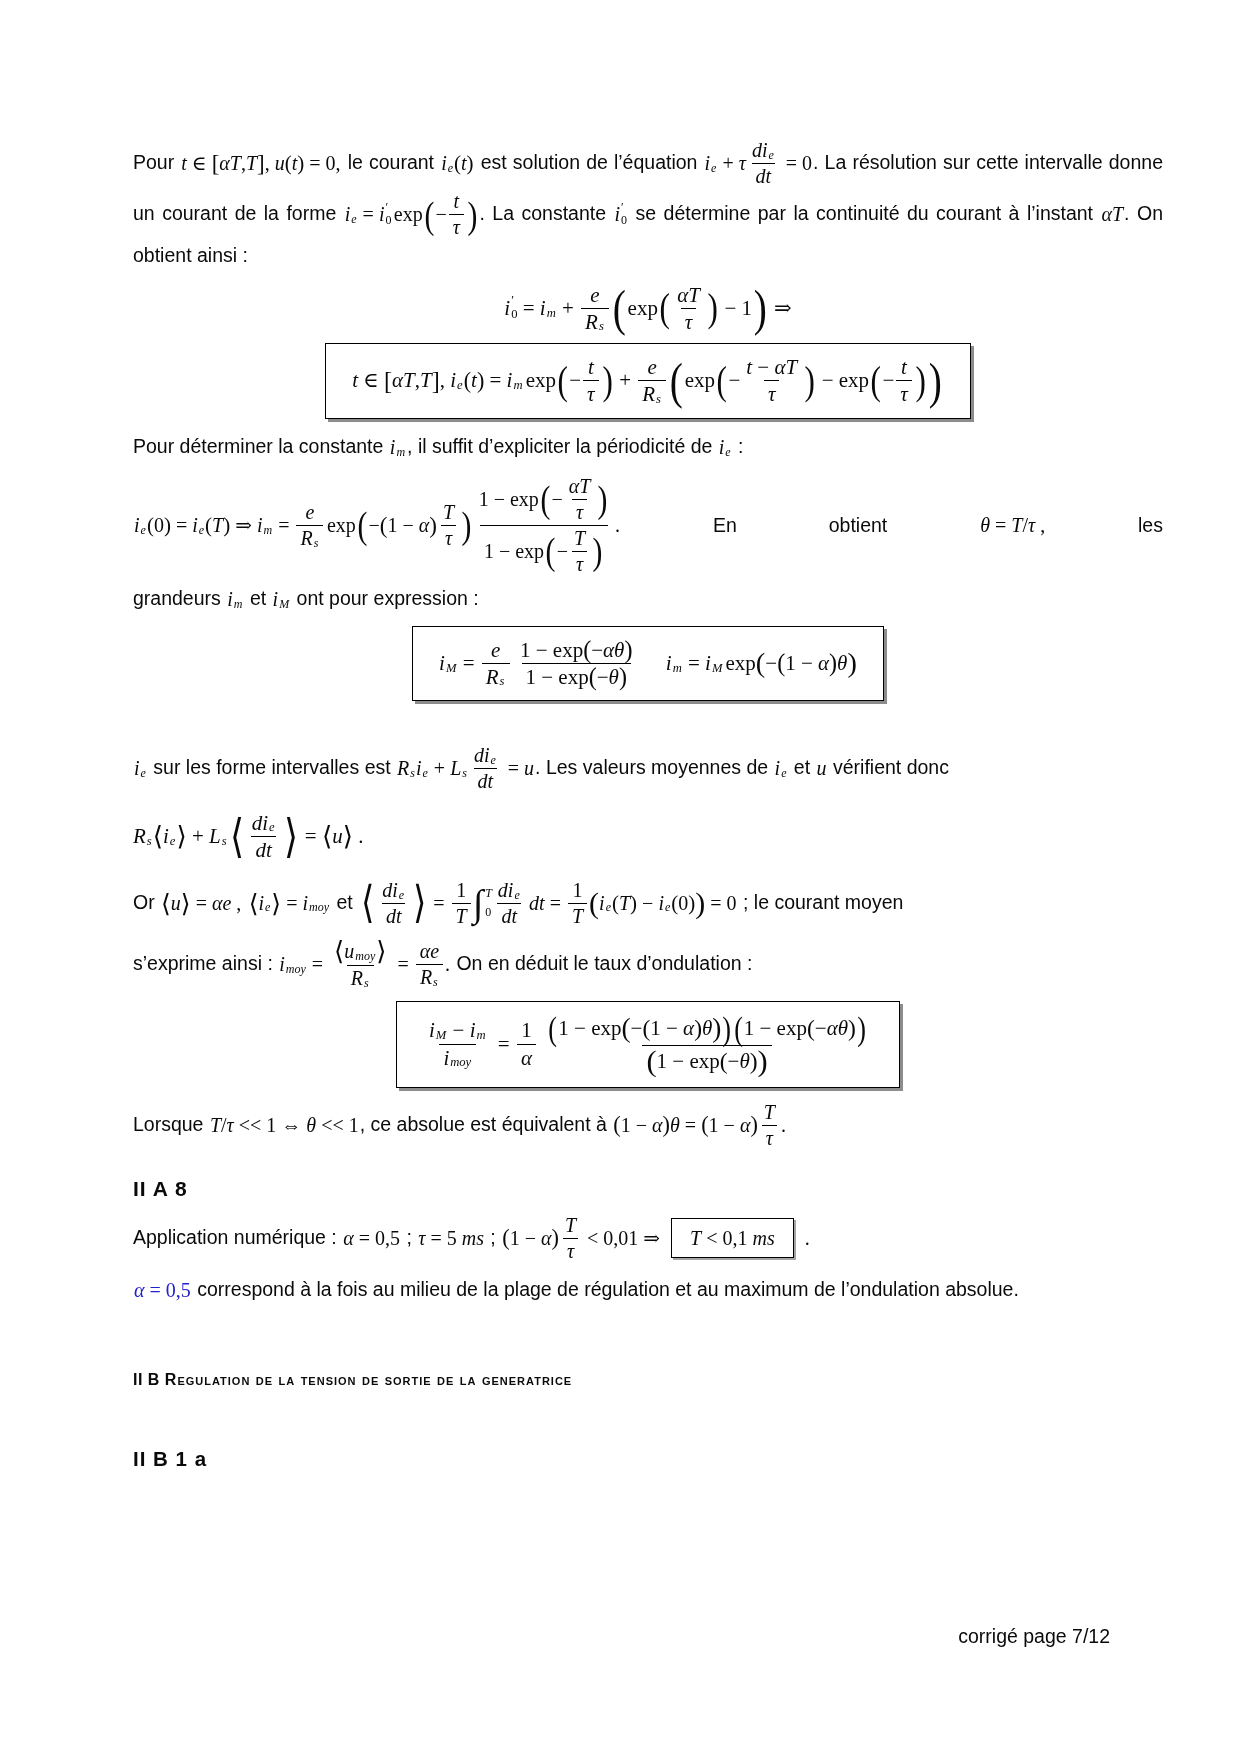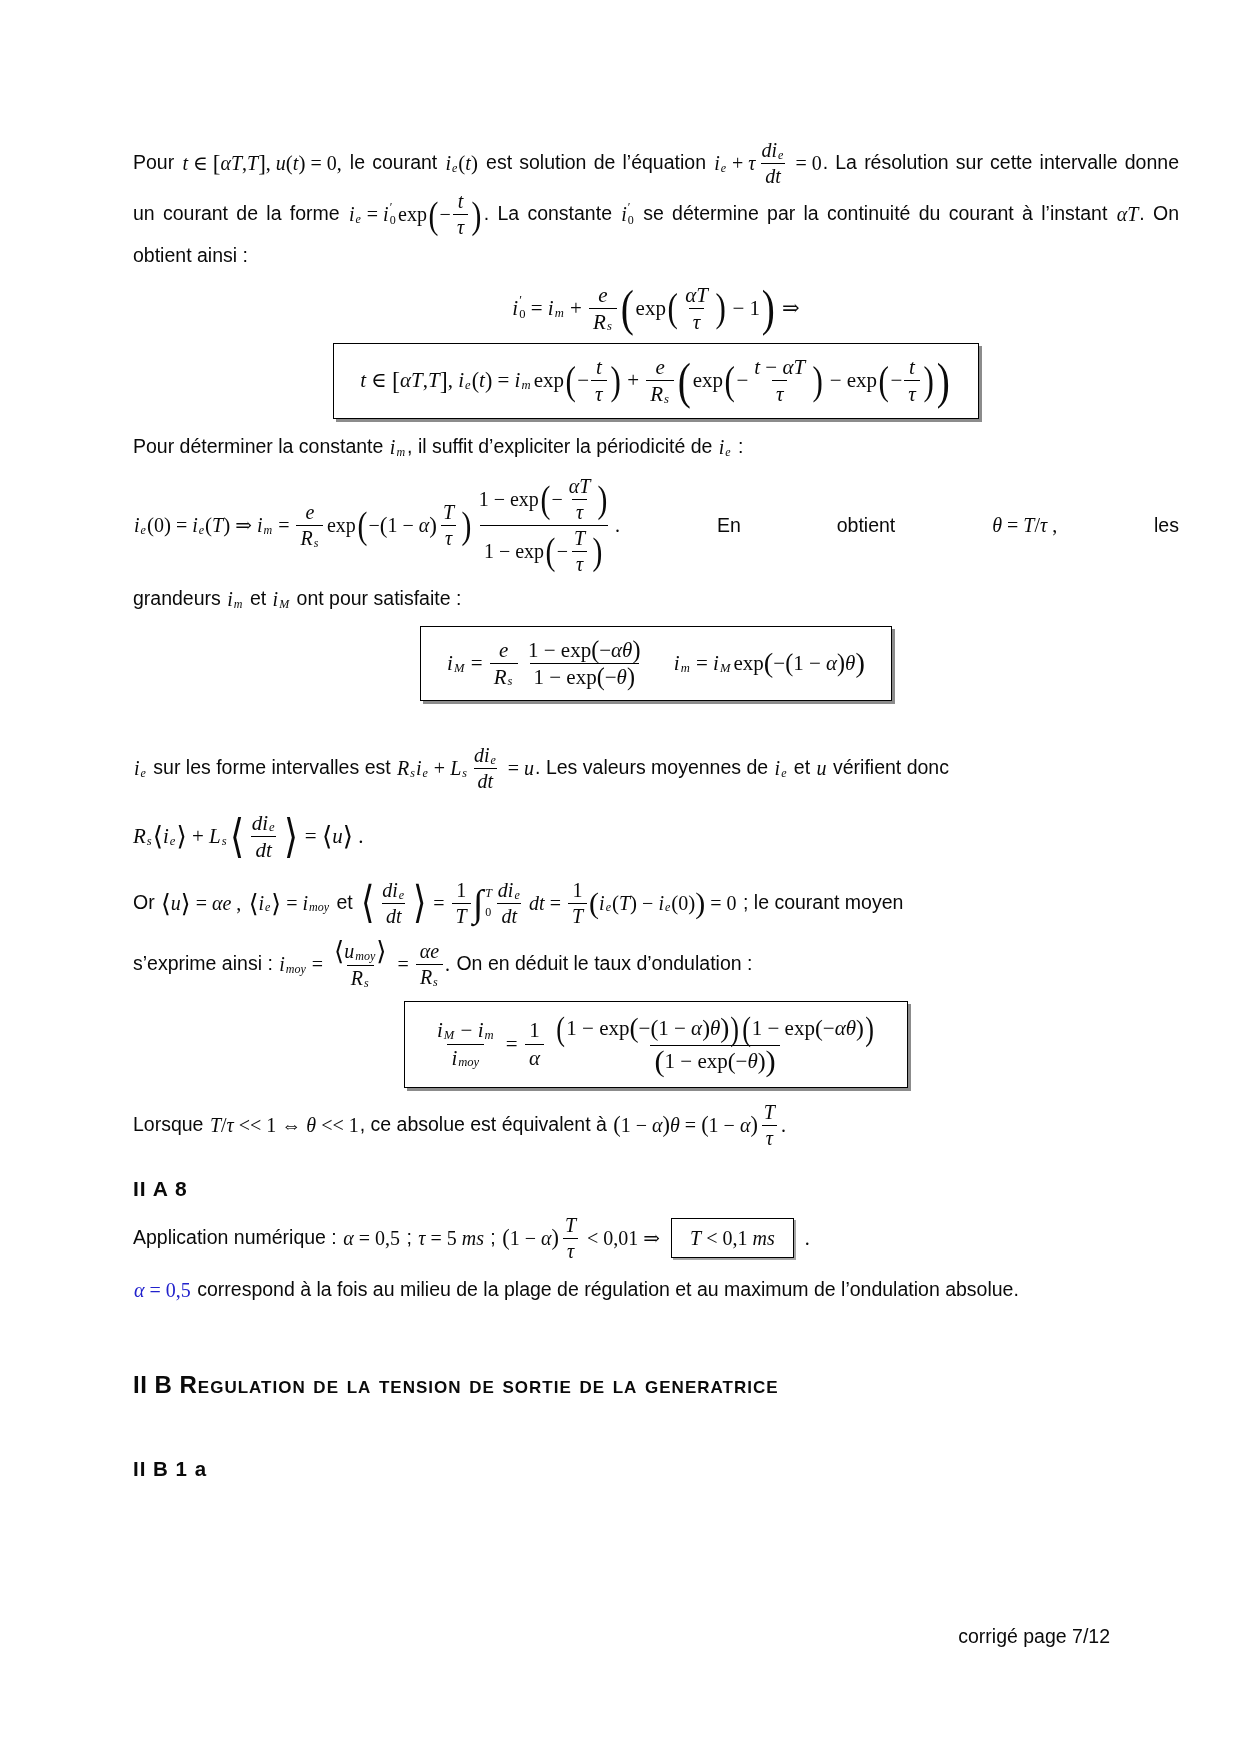--- a/index.html
+++ b/index.html
@@ -1,18 +1,18 @@
 <!DOCTYPE html>
 <html><head>
 <meta charset="utf-8">
 <style>
   html,body{margin:0;padding:0;background:#e8e8e8;}
   .page{
     width:1240px;height:1754px;background:#ffffff;overflow:hidden;
-    box-sizing:border-box;padding:138px 61px 0 133px;position:relative;
+    box-sizing:border-box;padding:138px 77px 0 133px;position:relative;
     font-family:"Liberation Sans",sans-serif;color:#0a0a0a;
   }
   
   .para{font-size:19.5px;line-height:1.62;text-align:justify;margin:0 0 10px 0;}
   .ptxt{font-family:"Liberation Sans",sans-serif;}
   
   .mrow{display:inline-flex;align-items:center;white-space:nowrap;}
   .im{vertical-align:middle;font-size:20px;margin:0 1px;}
   .im.blue{color:#2222cc;}
   .mi{font-family:"Liberation Serif","DejaVu Serif",serif;font-style:italic;}
@@ -29,21 +29,21 @@
   .mbox{display:inline-flex;align-items:center;border:1.6px solid #000;padding:3px 18px;margin:0 6px;box-shadow:2px 2px 0 rgba(0,0,0,0.35);}
   
   .display{display:flex;justify-content:center;align-items:center;font-size:21px;margin:6px 0;}
   .display.left{justify-content:flex-start;margin:16px 0 14px 0;}
   .boxwrap{display:flex;justify-content:center;margin:8px 0 12px 0;}
   .fbox{display:inline-flex;align-items:center;border:1.8px solid #000;padding:10px 26px;font-size:21px;box-shadow:3px 3px 0 rgba(0,0,0,0.45);background:#fff;}
   .spread{display:flex;justify-content:space-between;align-items:center;font-size:20px;margin:8px 0 6px 0;}
   .spread .ptxt{font-size:19.5px;}
   
   .h-bold{font-weight:bold;font-size:21px;margin:26px 0 12px 0;letter-spacing:1px;}
-  .h-iib{font-weight:bold;font-size:24px;margin:64px 0 0 0;letter-spacing:0.5px;}
+  .h-iib{font-weight:bold;font-size:16px;margin:64px 0 0 0;letter-spacing:0.5px;}
   .h-iib .sc{font-variant:small-caps;letter-spacing:1px;}
   .h-iib1a{font-weight:bold;font-size:20.5px;margin:58px 0 0 0;letter-spacing:1px;}
   .footer{position:absolute;right:130px;top:1625px;font-size:19.5px;}
 </style>
 </head>
 <body>
 
 <div class="page">
 
   <div class="para"><span class="ptxt">Pour </span><span class="mrow im">
@@ -479,21 +479,21 @@
               <span class="mi">m</span>
             </span></span>
         </span>
       </span><span class="ptxt"> et </span><span class="mrow im">
         <span class="grp">
           <span class="mi">i</span>
           <span class="sb"><span class="mrow">
               <span class="mi">M</span>
             </span></span>
         </span>
-      </span><span class="ptxt"> ont pour satisfaite :</span></div>
+      </span><span class="ptxt"> ont pour expression :</span></div>
 
   <div class="boxwrap" style="margin-bottom:42px;">
     <div class="fbox">
         <span class="mrow">
           <span class="grp">
             <span class="mi">i</span>
             <span class="sb"><span class="mrow">
                 <span class="mi">M</span>
               </span></span>
           </span>

